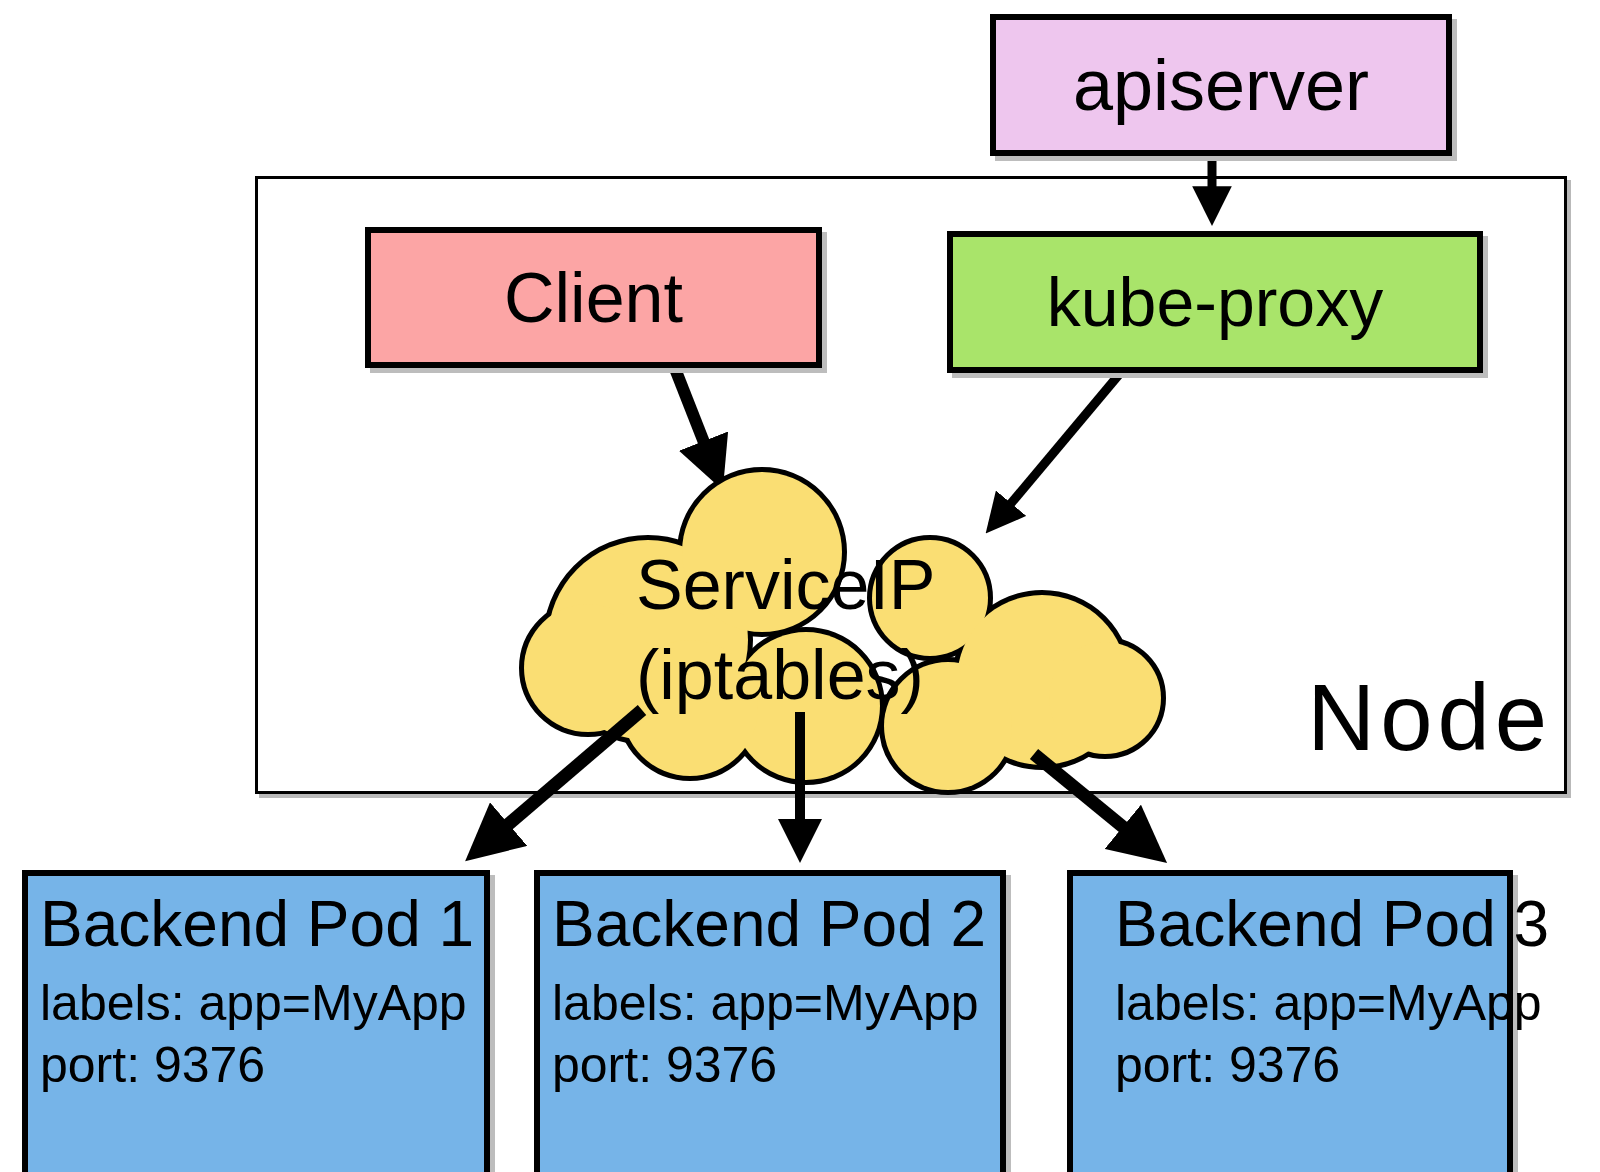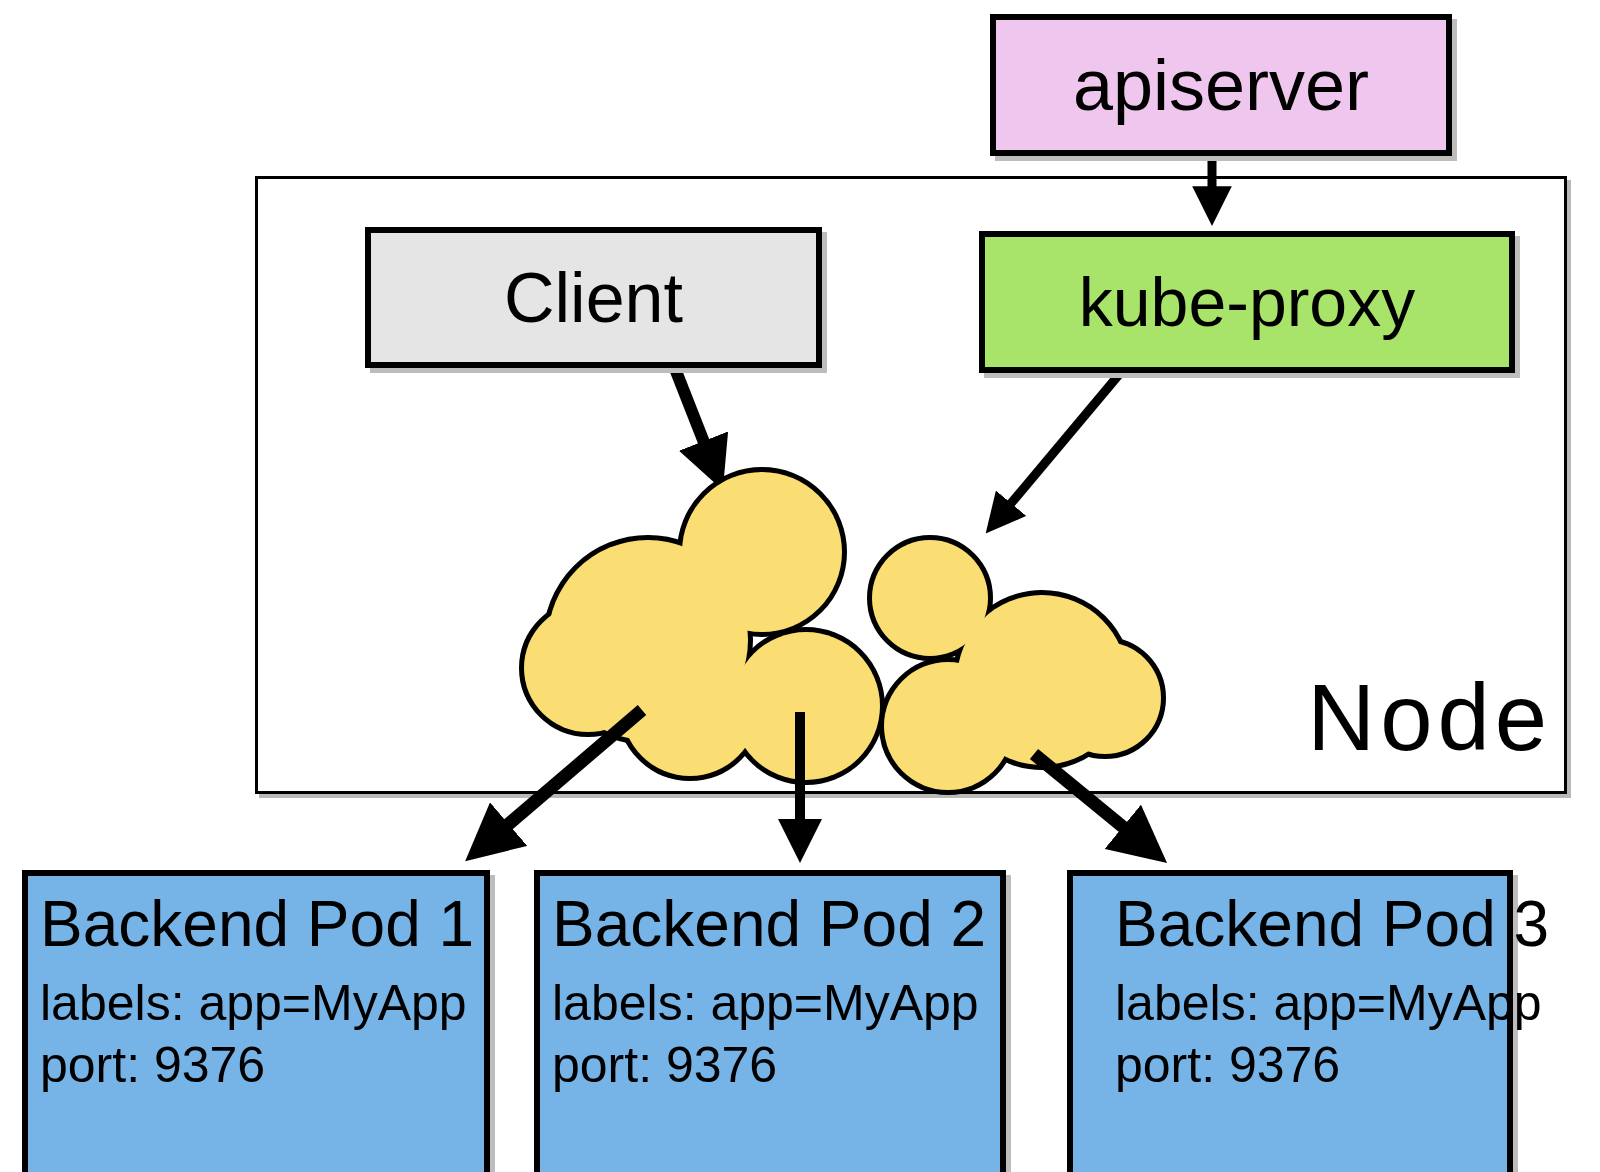--- a/index.html
+++ b/index.html
@@ -17,21 +17,21 @@
     left:1292px;top:668px;width:260px;height:100px;z-index:2;
     font-size:94px;font-weight:300;letter-spacing:5px;line-height:100px;text-align:right;
   }
   
   .box{
     display:flex;align-items:center;justify-content:center;
     border:6px solid #000;box-shadow:5px 5px 0 #bdbdbd;z-index:4;box-sizing:border-box;
   }
   .box-apiserver{left:990px;top:14px;width:462px;height:142px;font-size:72px;}
   .box-client{left:365px;top:227px;width:457px;height:141px;font-size:70px;}
-  .box-kubeproxy{left:947px;top:231px;width:536px;height:142px;font-size:68px;margin-left:32px;}
+  .box-kubeproxy{left:947px;top:231px;width:536px;height:142px;font-size:68px;}
   
   .wires{left:0;top:0;width:1600px;height:1172px;z-index:3;}
   .cloud-stroke{stroke:#000;stroke-width:10px;}
   .cloud-fill{stroke:none;}
   .arrow{stroke:#000;fill:none;}
   .cloud-text{
     left:636px;top:540px;width:360px;z-index:4;
     font-size:70px;line-height:90px;white-space:nowrap;
   }
   
@@ -87,26 +87,30 @@
       <circle cx="806" cy="706" r="74"></circle>
       <circle cx="690" cy="708" r="68"></circle>
       <circle cx="588" cy="668" r="64"></circle>
     </g>
 
     <line class="arrow" x1="642" y1="710" x2="476" y2="852" stroke-width="13" marker-end="url(#ah)"></line>
     <line class="arrow" x1="800" y1="712" x2="800" y2="852" stroke-width="10" marker-end="url(#ah)"></line>
     <line class="arrow" x1="1034" y1="754" x2="1156" y2="854" stroke-width="13" marker-end="url(#ah)"></line>
   </svg>
 
+  <div class="abs cloud-text">
+    <div>ServiceIP</div>
+    <div>(iptables)</div>
+  </div>
 
   <div class="abs box box-apiserver" style="background-color: rgb(238, 198, 238); text-align: right;">
     <span>apiserver</span>
   </div>
 
-  <div class="abs box box-client" style="background-color: #e5e5e5;">
+  <div class="abs box box-client" style="background-color: #fca5a5;">
     <span>Client</span>
   </div>
 
   <div class="abs box box-kubeproxy" style="background-color: rgb(169, 228, 106);">
     <span>kube-proxy</span>
   </div>
 
   <div class="abs pod pod1" style="background-color: rgb(118, 180, 232);">
     <div class="pod-title">Backend Pod 1</div>
     <div class="pod-line first">labels: app=MyApp</div>

